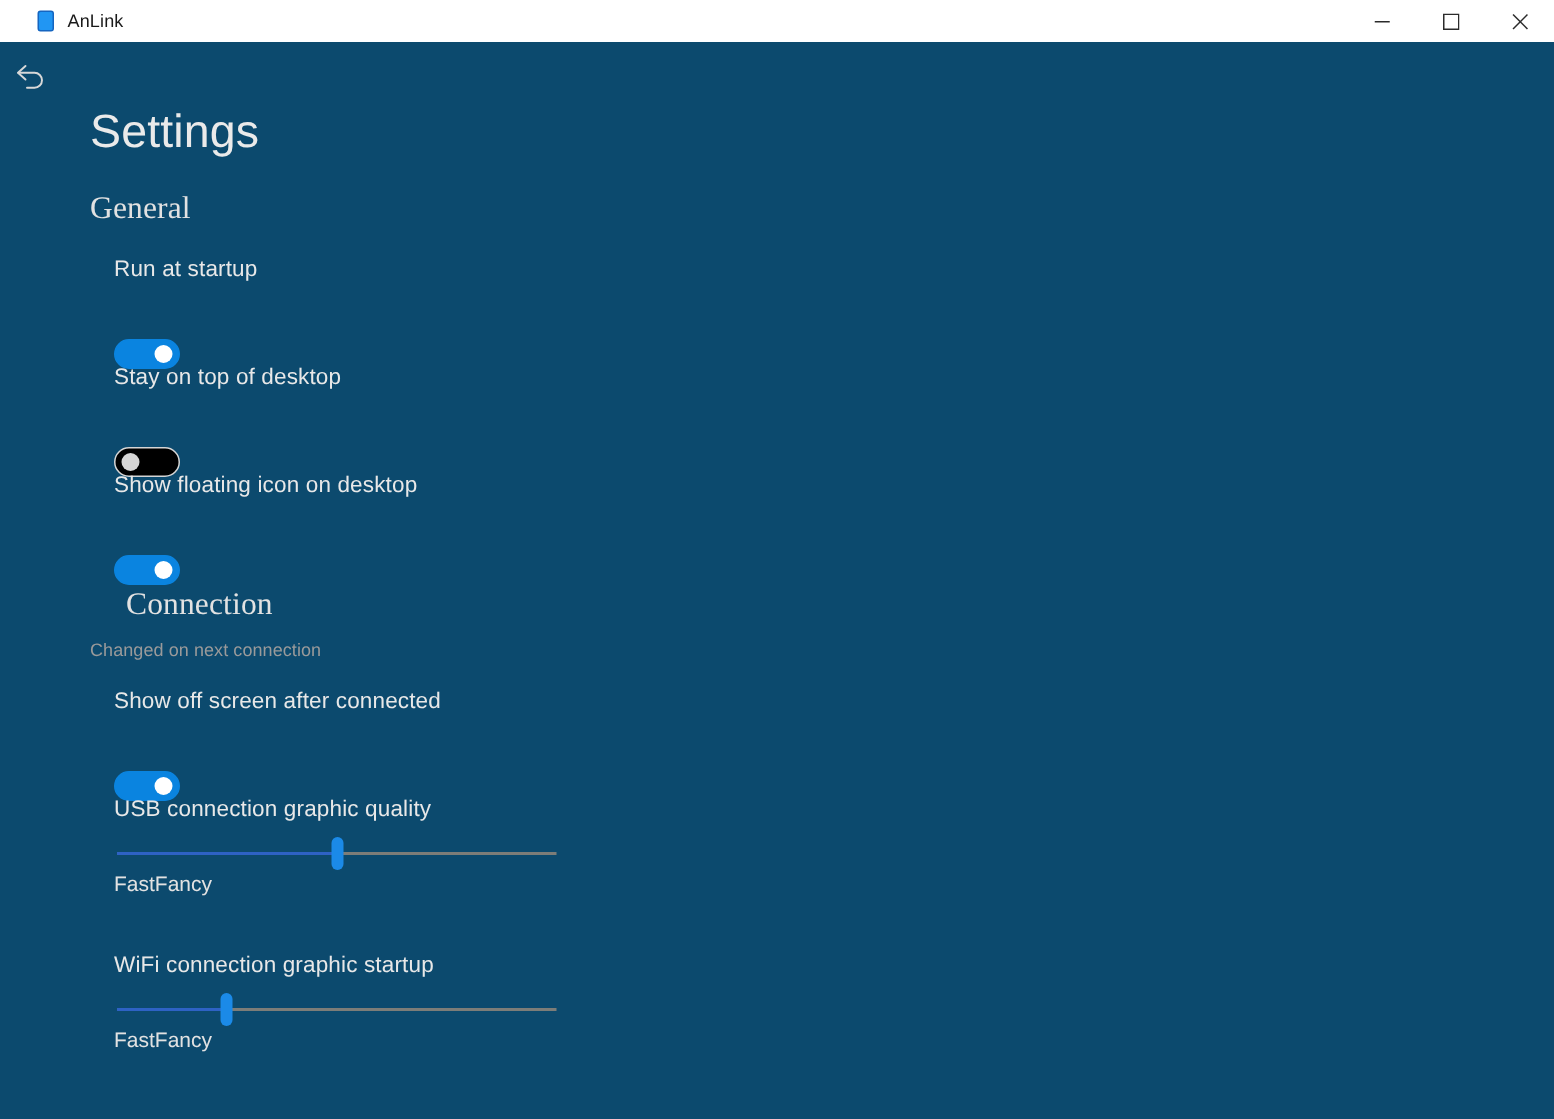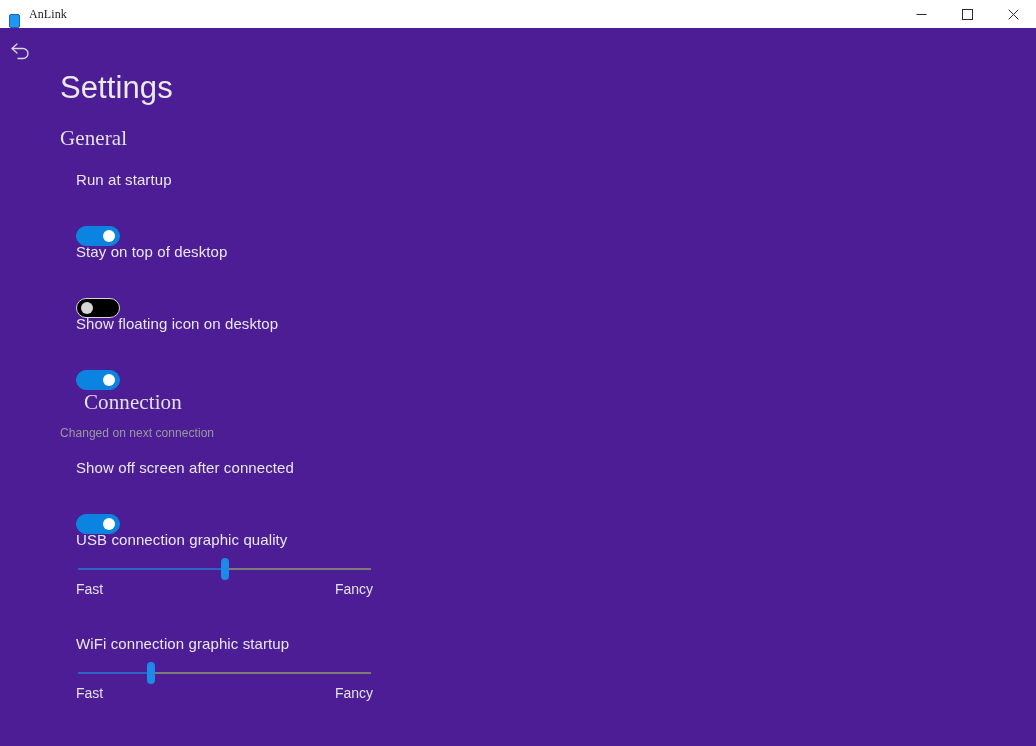--- a/index.html
+++ b/index.html
@@ -22,26 +22,25 @@
     top: 0; left: 0;
     width: 1036px;
     height: 28px;
     background: #ffffff;
     display: flex;
     align-items: center;
   }
 
   .titlebar-left {
     display: flex;
-    align-items: flex-end;
-    padding-left: 9px;
+    align-items: center;
+    padding-left: 25px;
     gap: 9px;
     flex: 1;
     height: 28px;
-    font-family: Liberation Serif, serif;
   }
 
   .app-icon {
     width: 11px;
     height: 14px;
     border-radius: 2px;
     background: #2196f3;
     border: 1px solid #1565c0;
     position: relative;
     flex: none;
@@ -70,21 +69,21 @@
     cursor: default;
   }
   .win-btn svg { display: block; }
 
   
   .content {
     position: absolute;
     top: 28px; left: 0;
     width: 1036px;
     height: 718px;
-    background: #4c1d95;
+    background: #0c4a6e;
     overflow: hidden;
   }
 
   .back-btn {
     position: absolute;
     left: 6px;
     top: 8px;
     width: 30px;
     height: 28px;
     display: flex;
@@ -216,21 +215,20 @@
     border-radius: 4px;
     background: #1b8ae8;
     transform: translate(-50%, -50%);
   }
 
   .slider-ends {
     position: absolute;
     left: 76px;
     width: 297px;
     display: flex;
-    justify-content: space-between;
     font-size: 14px;
     color: #e2e2e2;
     line-height: 1;
   }
 
   
   .lbl-startup  { top: 144px; }
   .tgl-startup  { top: 198px; }
   .lbl-ontop    { top: 216px; }
   .tgl-ontop    { top: 270px; }

